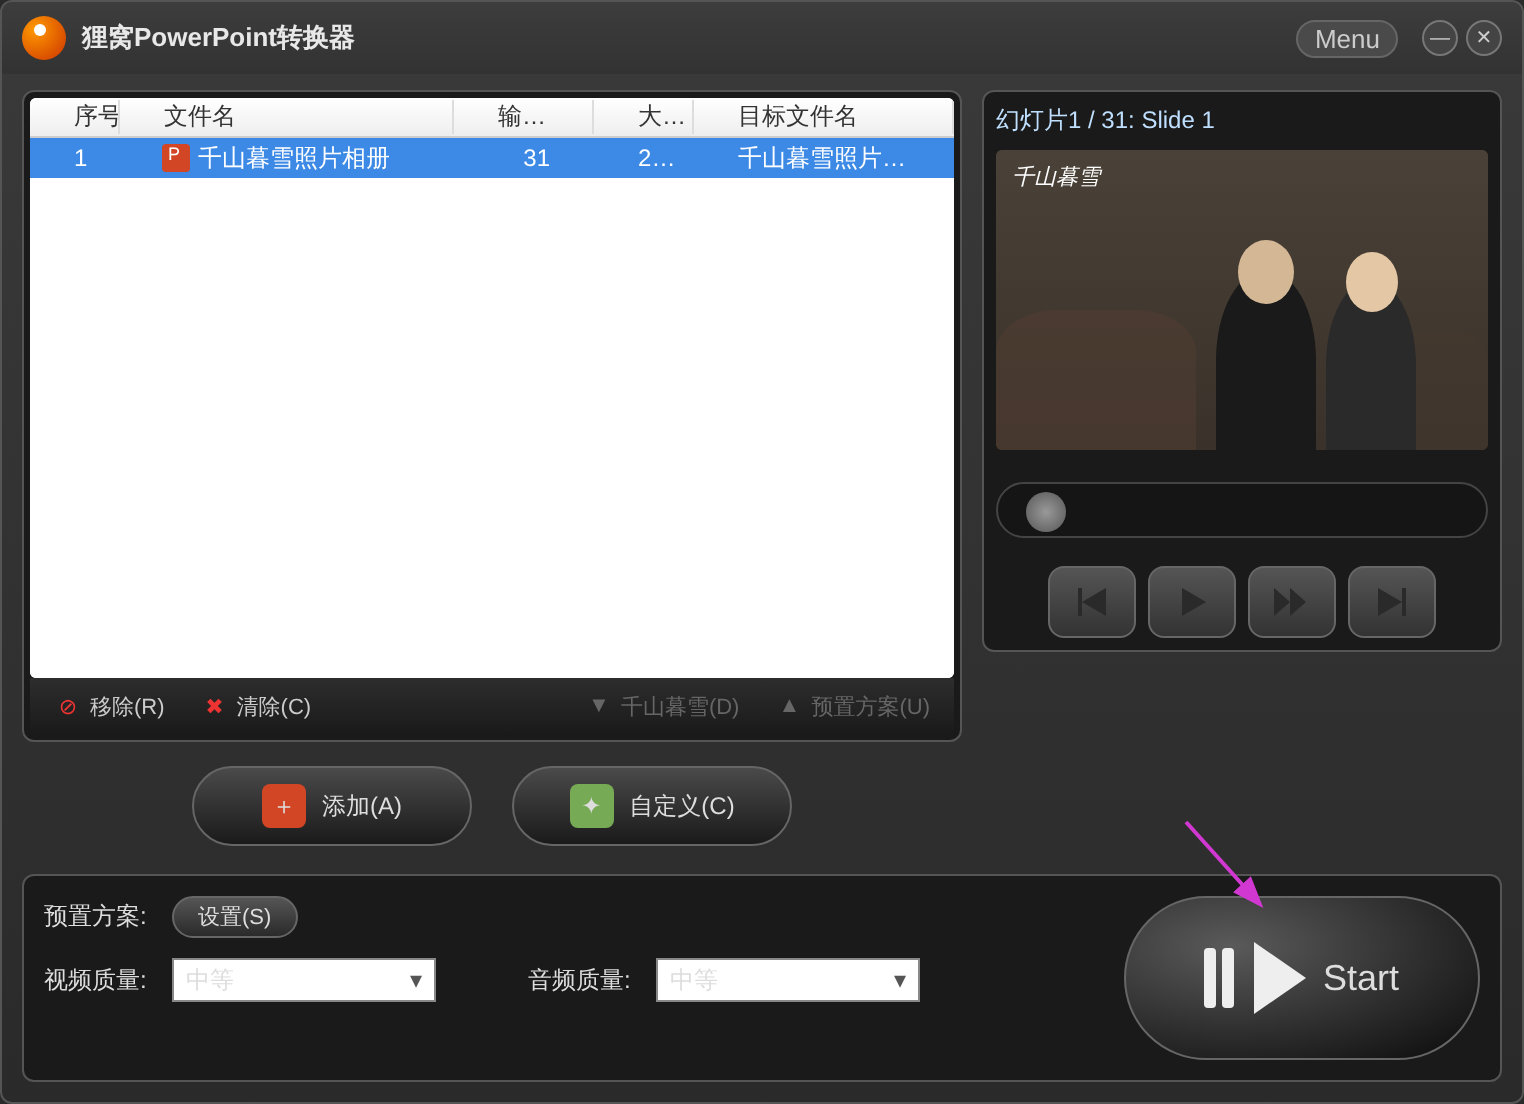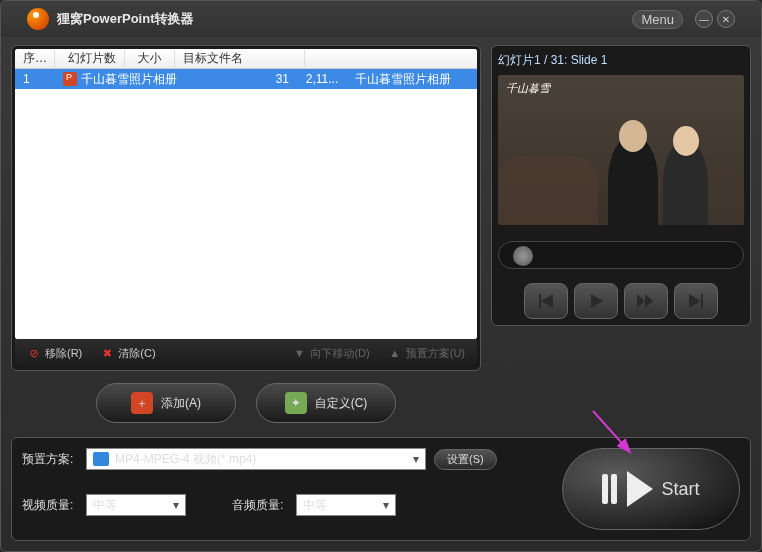--- a/index.html
+++ b/index.html
@@ -1,34 +1,34 @@
 <!DOCTYPE html>
 <html><head>
 <meta charset="utf-8">
 <style>
 * { box-sizing: border-box; margin: 0; padding: 0; font-family: "Microsoft YaHei", Arial, sans-serif; }
 body { width: 762px; height: 552px; background: #2a2a2a; overflow: hidden; }
 .window { width: 762px; height: 552px; background: linear-gradient(#3a3a3a, #2a2a2a); border: 1px solid #555; border-radius: 6px; display: flex; flex-direction: column; }
-.titlebar { height: 36px; display: flex; align-items: center; padding: 0 26px; background: linear-gradient(#3d3d3d, #323232); border-radius: 6px 6px 0 0; }
+.titlebar { height: 36px; display: flex; align-items: center; padding: 0 10px; background: linear-gradient(#3d3d3d, #323232); border-radius: 6px 6px 0 0; }
 .logo { width: 22px; height: 22px; border-radius: 50%; background: radial-gradient(circle at 30% 30%, #f90, #c30); margin-right: 8px; position: relative; }
 .logo::after { content: ""; position: absolute; top: 4px; left: 6px; width: 6px; height: 6px; background: #fff; border-radius: 50%; }
 .title { color: #e8e8e8; font-size: 13px; font-weight: bold; flex: 1; }
 .menu-btn { background: #4a4a4a; color: #ccc; border: 1px solid #666; border-radius: 10px; padding: 1px 8px; font-size: 13px; margin-right: 8px; cursor: pointer; }
 .win-btn { width: 18px; height: 18px; border: 1px solid #777; border-radius: 50%; background: #444; margin-left: 4px; color: #ccc; display: flex; align-items: center; justify-content: center; font-size: 10px; cursor: pointer; }
 .content { flex: 1; display: flex; padding: 8px 10px; gap: 10px; }
 .left-col { flex: 1; display: flex; flex-direction: column; gap: 6px; }
 .right-col { width: 260px; display: flex; flex-direction: column; }
 .panel { background: #1a1a1a; border: 1px solid #555; border-radius: 6px; padding: 3px; }
 .file-panel { flex: 1; display: flex; flex-direction: column; min-height: 250px; }
 .file-list { flex: 1; background: #fff; border-radius: 3px; overflow: hidden; display: flex; flex-direction: column; }
 .file-row { display: flex; font-size: 12px; height: 20px; align-items: center; }
 .file-header { background: linear-gradient(#fff, #eee); border-bottom: 1px solid #ccc; color: #333; }
 .file-header .cell { border-right: 1px solid #ddd; }
 .file-sel { background: #3c8ae6; color: #fff; }
-.cell { padding: 0 8px; overflow: hidden; white-space: nowrap; text-overflow: ellipsis; }
+.cell { padding: 0 22px; overflow: hidden; white-space: nowrap; text-overflow: ellipsis; }
 .c-no { width: 40px; }
 .c-name { flex: 1; display: flex; align-items: center; gap: 4px; }
 .c-slides { width: 70px; text-align: right; }
 .c-size { width: 50px; text-align: center; }
 .c-target { width: 130px; }
 .ppt-icon { width: 14px; height: 14px; background: #d24625; border-radius: 2px; display: inline-block; position: relative; }
 .ppt-icon::after { content: "P"; color: #fff; font-size: 9px; position: absolute; left: 3px; top: 0; }
 .file-actions { height: 28px; display: flex; align-items: center; gap: 6px; padding: 0 6px; background: linear-gradient(#2d2d2d, #1a1a1a); border-radius: 0 0 4px 4px; }
 .fa-btn { display: flex; align-items: center; gap: 4px; color: #ccc; font-size: 11px; cursor: pointer; padding: 2px 6px; }
 .fa-btn.disabled { color: #666; }
@@ -51,28 +51,28 @@
 .slider-track { background: #151515; height: 28px; border-radius: 14px; position: relative; margin-top: 10px; border: 1px solid #444; }
 .slider-knob { position: absolute; left: 14px; top: 4px; width: 20px; height: 20px; background: radial-gradient(#999, #555); border-radius: 50%; }
 .play-controls { display: flex; gap: 6px; margin-top: 8px; justify-content: center; }
 .pc-btn { width: 44px; height: 36px; background: linear-gradient(#555, #333); border: 1px solid #666; border-radius: 8px; display: flex; align-items: center; justify-content: center; color: #222; cursor: pointer; }
 .mid-row { display: flex; gap: 20px; justify-content: center; padding: 6px 0 2px; position: relative; }
 .big-btn { width: 140px; height: 40px; background: linear-gradient(#4a4a4a, #1a1a1a); border: 1px solid #666; border-radius: 20px; display: flex; align-items: center; justify-content: center; gap: 8px; color: #ddd; font-size: 12px; cursor: pointer; }
 .big-btn .bi { width: 22px; height: 22px; border-radius: 4px; display: flex; align-items: center; justify-content: center; }
 .bi-add { background: #d24625; }
 .bi-cust { background: #7a5; }
 .bottom-panel { margin: 4px 10px 10px; background: #1a1a1a; border: 1px solid #555; border-radius: 6px; padding: 10px; display: flex; gap: 12px; position: relative; }
-.form-col { flex: 1; display: flex; flex-direction: column; gap: 24px; }
+.form-col { flex: 1; display: flex; flex-direction: column; gap: 10px; }
 .form-row { display: flex; align-items: center; gap: 8px; font-size: 12px; color: #ddd; }
 .lbl { width: 56px; text-align: left; }
 .select, .input { background: #fff; border: 1px solid #888; height: 22px; font-size: 12px; padding: 0 6px; display: flex; align-items: center; justify-content: space-between; cursor: pointer; }
 .select { position: relative; }
 .select::after { content: "▾"; color: #555; margin-left: 6px; }
 .sel-preset { flex: 1; max-width: 340px; }
-.sel-q { width: 100px; }
+.sel-q { width: 132px; }
 .input-path { flex: 1; max-width: 340px; background: #fff; }
 .pill-btn { background: linear-gradient(#555, #2a2a2a); color: #ddd; border: 1px solid #666; border-radius: 11px; padding: 2px 12px; font-size: 11px; cursor: pointer; }
 .folder-icon { width: 18px; height: 16px; background: #e8a43a; border-radius: 2px; margin-left: -30px; z-index: 1; }
 .start-btn { width: 178px; height: 82px; background: radial-gradient(ellipse at 30% 30%, #5a5a5a, #0a0a0a); border: 1px solid #666; border-radius: 46px; display: flex; align-items: center; justify-content: center; gap: 8px; cursor: pointer; color: #ddd; font-size: 18px; position: relative; }
 .start-arrow { width: 0; height: 0; border-left: 26px solid #eee; border-top: 18px solid transparent; border-bottom: 18px solid transparent; }
 .start-bars { display: flex; gap: 3px; margin-right: 2px; }
 .start-bars span { width: 6px; height: 30px; background: #eee; border-radius: 2px; }
 .annotation { position: absolute; color: #d138d1; font-size: 13px; top: -62px; right: 110px; pointer-events: none; }
 .arrow-svg { position: absolute; top: -44px; right: 94px; pointer-events: none; }
 .preset-icon { width: 16px; height: 14px; background: #3388dd; display: inline-block; margin-right: 6px; border-radius: 2px; }
@@ -89,21 +89,22 @@
     <div class="win-btn">—</div>
     <div class="win-btn">✕</div>
   </div>
 
   <div class="content">
     <div class="left-col">
       <div class="panel file-panel">
         <div class="file-list">
           <div class="file-row file-header">
             <div class="cell c-no">序号</div>
-            <div class="cell c-slides">幻灯片数</div>
+            <div class="cell c-name">文件名</div>
+            <div class="cell c-slides">输出路径</div>
             <div class="cell c-size">大小</div>
             <div class="cell c-target">目标文件名</div>
           </div>
           <div class="file-row file-sel">
             <div class="cell c-no">1</div>
             <div class="cell c-name">
               <span class="ppt-icon"></span>
               <span>千山暮雪照片相册</span>
             </div>
             <div class="cell c-slides">31</div>
@@ -117,21 +118,21 @@
               <span class="ico ico-del">⊘</span>
               <span>移除(R)</span>
             </div>
           <div class="fa-btn">
               <span class="ico ico-clear">✖</span>
               <span>清除(C)</span>
             </div>
           <div class="spacer"></div>
           <div class="fa-btn disabled">
               <span class="ico">▼</span>
-              <span>向下移动(D)</span>
+              <span>千山暮雪(D)</span>
             </div>
           <div class="fa-btn disabled">
               <span class="ico">▲</span>
               <span>预置方案(U)</span>
             </div>
         </div>
       </div>
 
       <div class="mid-row">
         <div class="big-btn">
@@ -190,24 +191,20 @@
             </div>
         </div>
       </div>
     </div>
   </div>
 
   <div class="bottom-panel">
     <div class="form-col">
       <div class="form-row">
         <span class="lbl">预置方案:</span>
-        <div class="select sel-preset">
-          <span class="preset-icon"></span>
-          <span style="flex:1">MP4-MPEG-4 视频(*.mp4)</span>
-        </div>
         <div class="pill-btn">设置(S)</div>
       </div>
       <div class="form-row">
         <span class="lbl">视频质量:</span>
         <div class="select sel-q">
             <span>中等</span>
           </div>
         <span style="width:30px"></span>
         <span class="lbl">音频质量:</span>
         <div class="select sel-q">

